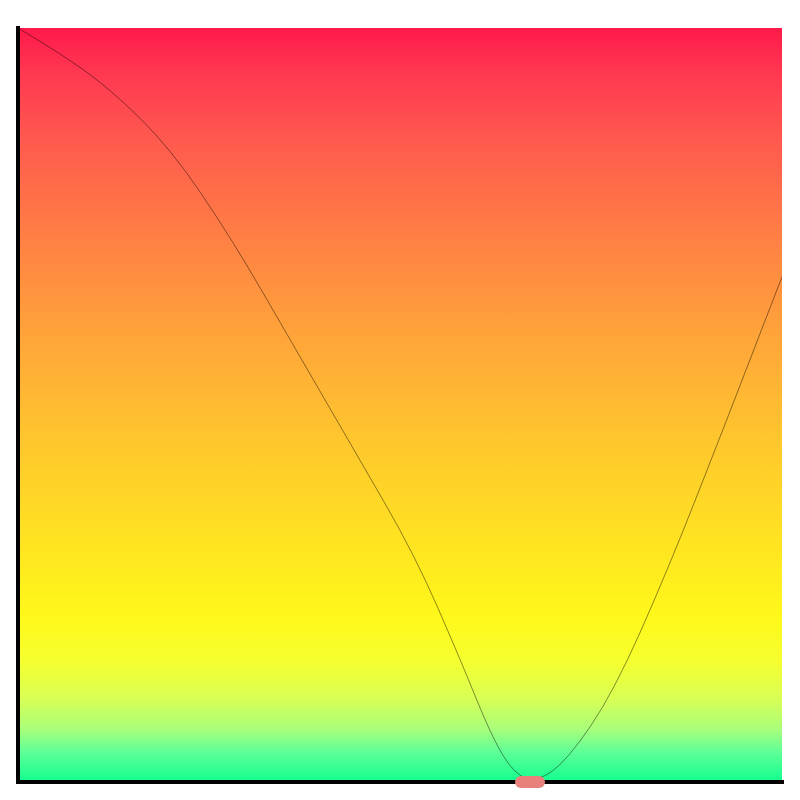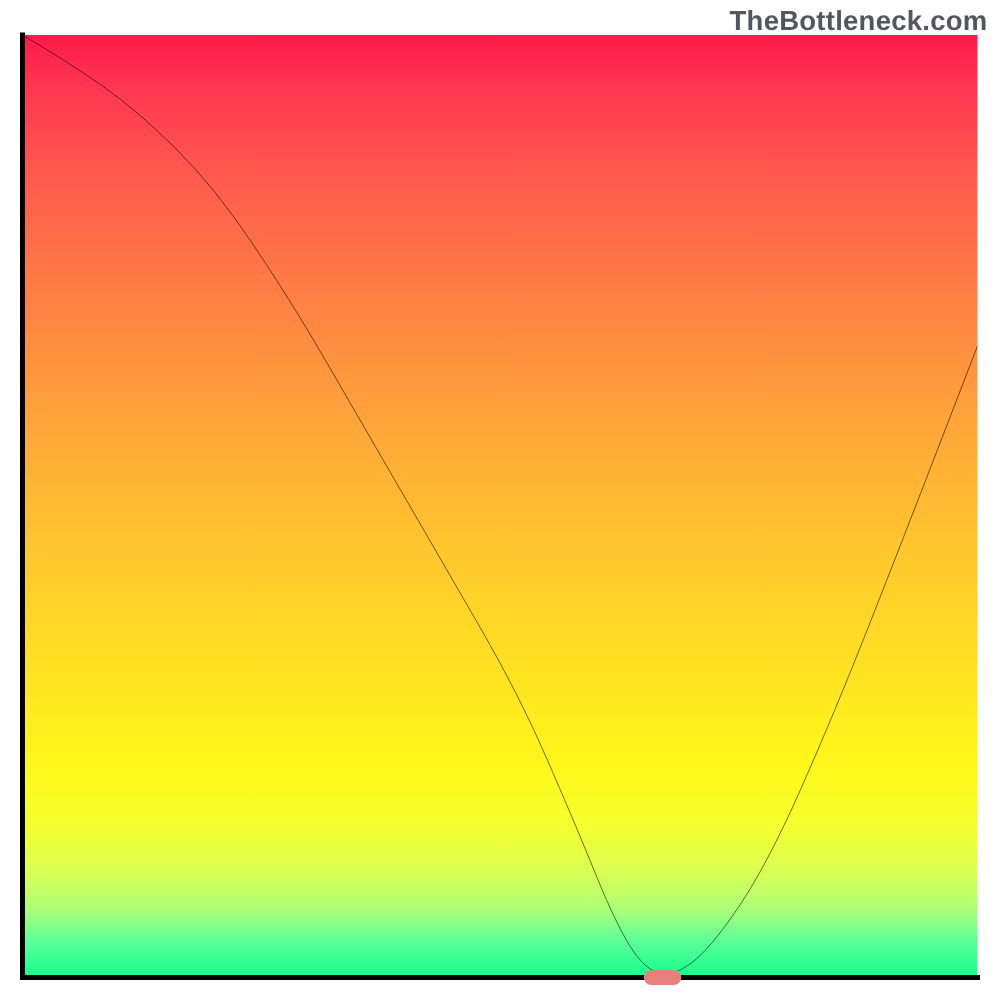--- a/index.html
+++ b/index.html
@@ -88,21 +88,20 @@
     background: #e8817b;
     transform: translate(-50%, -50%);
     z-index: 3;
   }
 </style>
 </head>
 <body>
 
 <div class="container">
 
-  <div class="watermark">TheBottleneck.com</div>
 
   <div class="plot-area">
 
     <div class="gradient-bg"></div>
 
     <svg class="curve" viewBox="0 0 100 100" preserveAspectRatio="none">
       <path id="curve-path" fill="none" stroke="#000000" stroke-width="0.45" vector-effect="non-scaling-stroke" stroke-linejoin="round" stroke-linecap="round" d="M 0 0 Q 5 3 8.5 5.5 Q 12 8 16 12 Q 20 16 24 22 Q 28 28 32 35 Q 36 42 40 49 Q 44 56 48 63 Q 52 70 55 77 Q 58 84 60 89 Q 62 94 63.5 96.5 Q 65 99 66.5 99.5 Q 68 100 70 98.5 Q 72 97 75 92.5 Q 78 88 81.5 80 Q 85 72 88.5 63 Q 92 54 96 43.5 T 100 33"></path>
     </svg>
 
     <div id="marker" class="marker" style="left: 511.88px; top: 754px; background: rgb(232, 129, 123);"></div>

